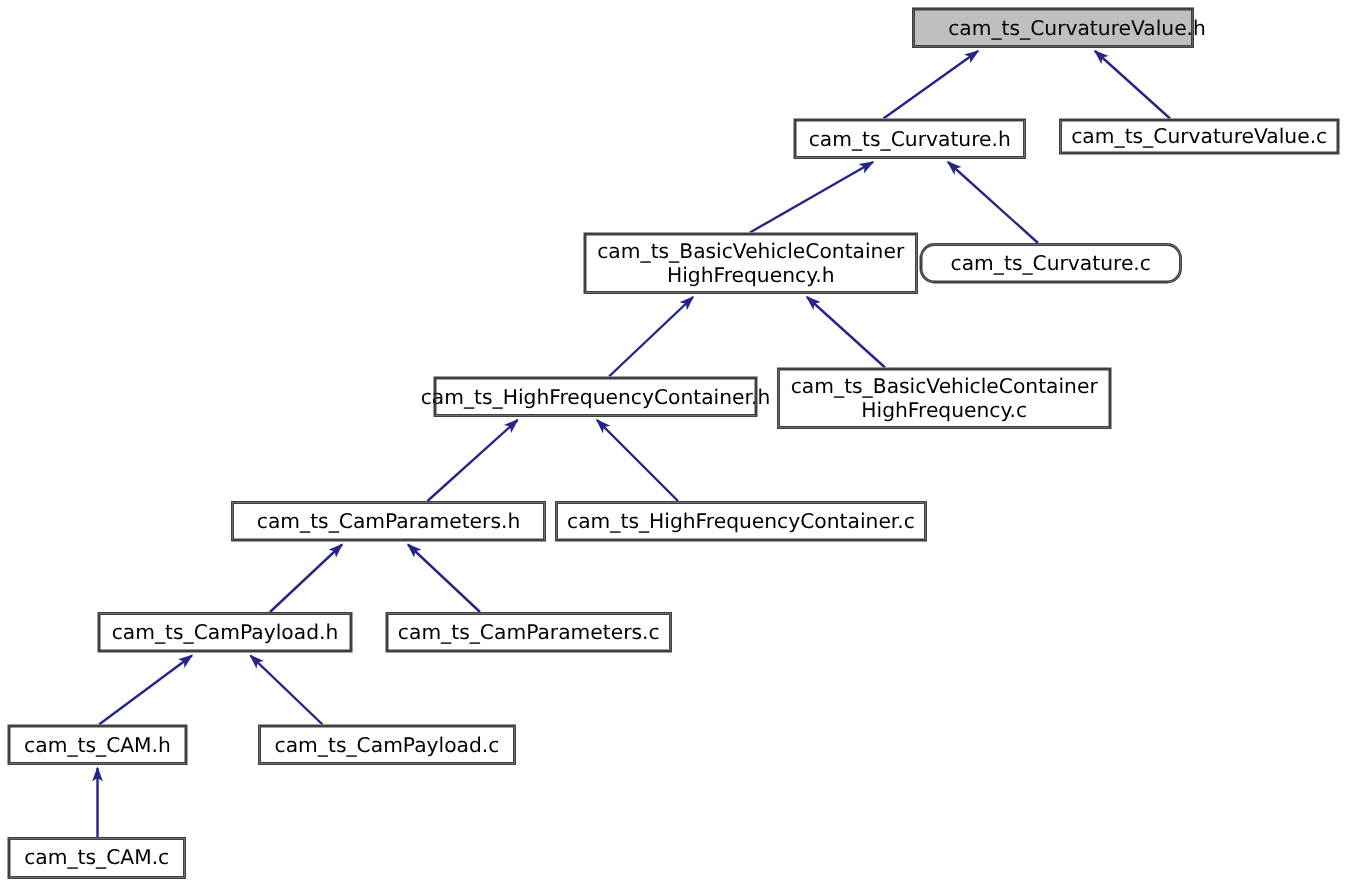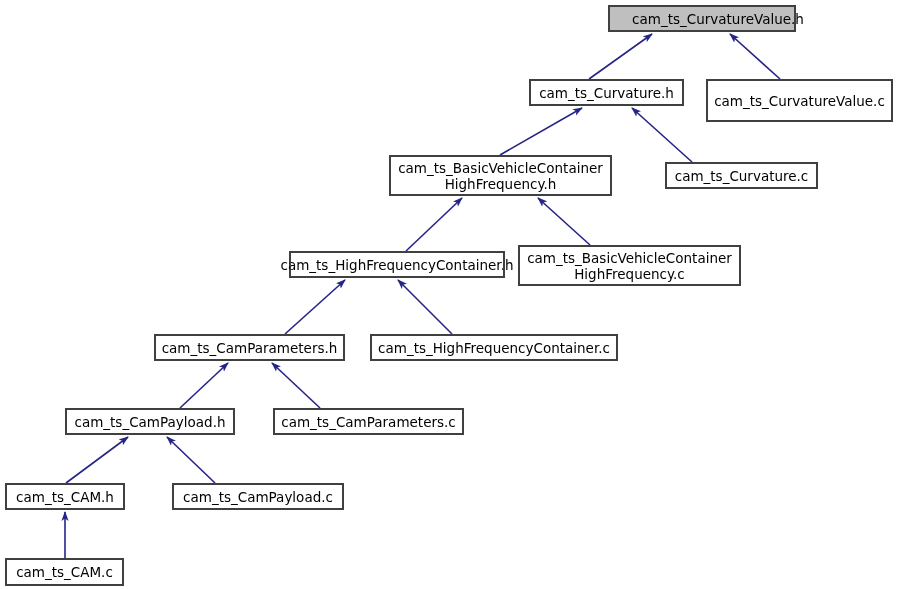--- a/index.html
+++ b/index.html
@@ -71,29 +71,29 @@
       <line x1="180" y1="408" x2="228" y2="363" stroke="#252587" stroke-width="1.6" marker-end="url(#arrowhead)"></line>
       <line x1="320" y1="408" x2="272" y2="363" stroke="#252587" stroke-width="1.6" marker-end="url(#arrowhead)"></line>
       <line x1="66" y1="483" x2="128" y2="437" stroke="#252587" stroke-width="1.6" marker-end="url(#arrowhead)"></line>
       <line x1="215" y1="483" x2="167" y2="437" stroke="#252587" stroke-width="1.6" marker-end="url(#arrowhead)"></line>
       <line x1="65" y1="558" x2="65" y2="512" stroke="#252587" stroke-width="1.6" marker-end="url(#arrowhead)"></line>
     </svg>
 
   <div id="nodes-layer">
       <div class="node root" style="left: 608px; top: 5px; width: 188px; height: 27px;"><span class="node-label">cam_ts_CurvatureValue.h</span></div>
       <div class="node" style="left: 529px; top: 79px; width: 155px; height: 27px;"><span class="node-label">cam_ts_Curvature.h</span></div>
-      <div class="node" style="left: 706px; top: 79px; width: 187px; height: 43px;"><span class="node-label">cam_ts_CurvatureValue.c</span></div>
+      <div class="node" style="left: 706px; top: 79px; width: 187px; height: 24px;"><span class="node-label">cam_ts_CurvatureValue.c</span></div>
       <div class="node" style="left: 389px; top: 155px; width: 223px; height: 41px;"><span class="node-label">cam_ts_BasicVehicleContainer
 HighFrequency.h</span></div>
-      <div class="node" style="left: 665px; top: 162px; width: 153px; height: 27px;"><span class="node-label">cam_ts_Curvature.c</span></div>
+      <div class="node" style="left: 613px; top: 162px; width: 175px; height: 27px; border-radius: 10px;"><span class="node-label">cam_ts_Curvature.c</span></div>
       <div class="node" style="left: 248px; top: 251px; width: 216px; height: 27px; margin-left: 41px;"><span class="node-label">cam_ts_HighFrequencyContainer.h</span></div>
       <div class="node" style="left: 518px; top: 245px; width: 223px; height: 41px;"><span class="node-label">cam_ts_BasicVehicleContainer
 HighFrequency.c</span></div>
-      <div class="node" style="left: 154px; top: 334px; width: 191px; height: 27px;"><span class="node-label">cam_ts_CamParameters.h</span></div>
+      <div class="node" style="left: 154px; top: 334px; width: 210px; height: 27px;"><span class="node-label">cam_ts_CamParameters.h</span></div>
       <div class="node" style="left: 370px; top: 334px; width: 248px; height: 27px; justify-content: center;"><span class="node-label">cam_ts_HighFrequencyContainer.c</span></div>
       <div class="node" style="left: 65px; top: 408px; width: 170px; height: 27px;"><span class="node-label">cam_ts_CamPayload.h</span></div>
-      <div class="node" style="left: 257px; top: 408px; width: 191px; height: 27px; margin-left: 16px;"><span class="node-label">cam_ts_CamParameters.c</span></div>
+      <div class="node" style="left: 257px; top: 408px; width: 191px; height: 27px;"><span class="node-label">cam_ts_CamParameters.c</span></div>
       <div class="node" style="left: 5px; top: 483px; width: 120px; height: 27px;"><span class="node-label">cam_ts_CAM.h</span></div>
       <div class="node" style="left: 148px; top: 483px; width: 172px; height: 27px; margin-left: 24px;"><span class="node-label">cam_ts_CamPayload.c</span></div>
       <div class="node" style="left: 5px; top: 558px; width: 119px; height: 28px;"><span class="node-label">cam_ts_CAM.c</span></div>
     </div>
 
 </div>
 
 </body></html>

